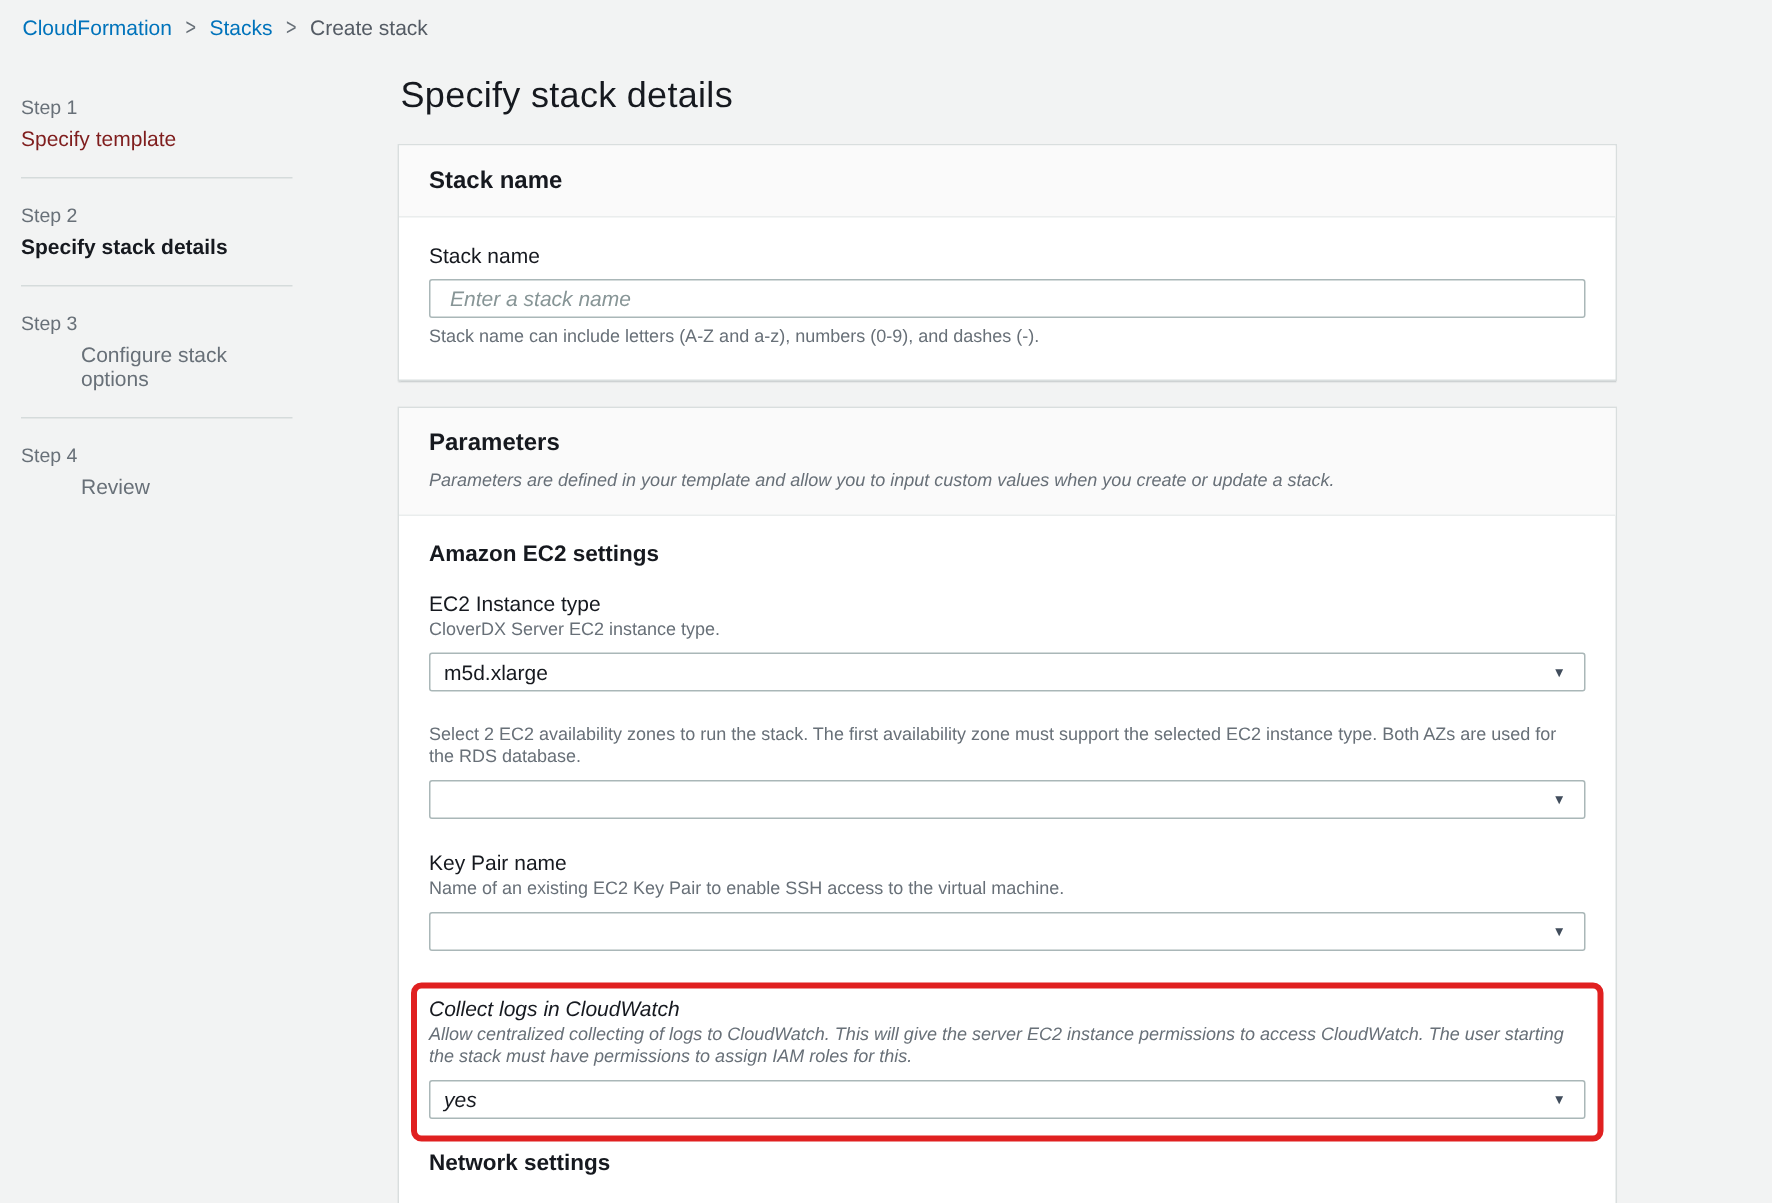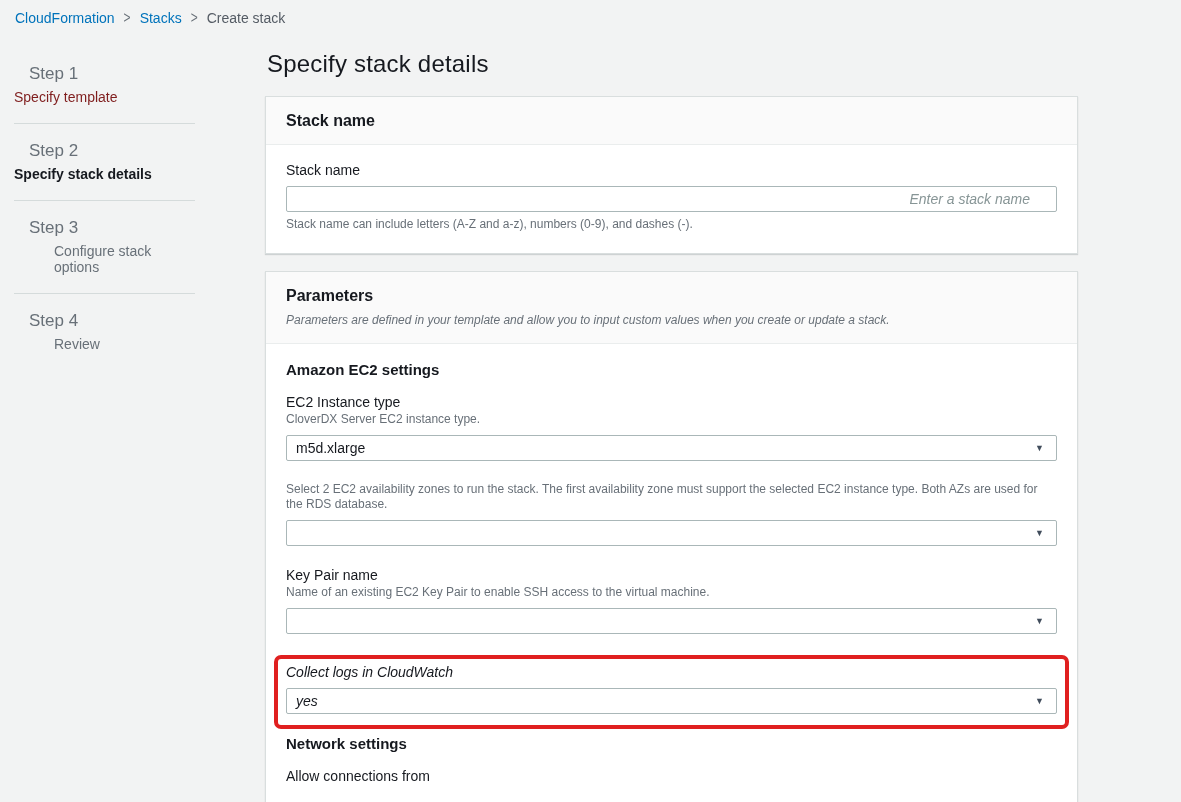--- a/index.html
+++ b/index.html
@@ -19,21 +19,21 @@
   .crumb-sep { color: #687078; font-size: 12px; margin: 0 9px; transform: scaleY(1.3); display: inline-block; }
   .crumb-current { color: #545b64; }
 
   
   .content { display: flex; padding: 0 14px; }
   .steps-nav { width: 181px; flex-shrink: 0; margin-top: 38px; }
   .main { margin-left: 70px; width: 902px; margin-top: 24px; }
 
   
   .step-block { padding: 0; }
-  .step-num { font-size: 17px; color: #687078; margin-bottom: 5px; margin-left: 15px; }
+  .step-num { font-size: 13px; color: #687078; margin-bottom: 5px; }
   .step-label { font-size: 14px; }
   .step-label.link { color: #7f1d1d; cursor: pointer; }
   .step-label.current { color: #16191f; font-weight: bold; }
   .step-label.disabled { color: #687078; margin-left: 40px; }
   .step-divider { border: none; border-top: 1px solid #d5dbdb; margin: 18px 0 17px 0; }
 
   
   h1.page-title { font-size: 24px; font-weight: 500; color: #16191f; margin: 0 0 18px 2px; letter-spacing: 0.2px; }
 
   
@@ -56,28 +56,27 @@
   .field-group { margin-bottom: 21px; }
   .field-group:last-child { margin-bottom: 0; }
   .field-label { font-size: 14px; color: #16191f; margin-bottom: 2px; }
   .field-desc { font-size: 12px; color: #687078; line-height: 1.25; margin-bottom: 6px; }
   .text-input {
     width: 100%;
     height: 26px;
     border: 1px solid #aab7b8;
     border-radius: 2px;
     background: #fff;
-    padding: 2px 26px;
+    padding: 2px 13px;
     font-size: 14px;
     font-family: "Liberation Sans", sans-serif;
     color: #16191f;
     outline: none;
     display: block;
     margin-top: 8px;
-    text-align: right;
   }
   .text-input::placeholder { color: #879596; font-style: italic; }
   .select-box {
     width: 100%;
     height: 26px;
     border: 1px solid #aab7b8;
     border-radius: 2px;
     background: #fff;
     padding: 0 12px 0 9px;
     font-size: 14px;
@@ -187,20 +186,21 @@
             <div class="field-desc">Name of an existing EC2 Key Pair to enable SSH access to the virtual machine.</div>
             <div class="select-box">
               <span></span>
               <span class="select-arrow">▼</span>
             </div>
           </div>
 
           <div class="highlight-box">
             <div class="field-group">
               <div class="field-label">Collect logs in CloudWatch</div>
+              <div class="field-desc">Allow centralized collecting of logs to CloudWatch. This will give the server EC2 instance permissions to access CloudWatch. The user starting the stack must have permissions to assign IAM roles for this.</div>
               <div class="select-box">
                 <span>yes</span>
                 <span class="select-arrow">▼</span>
               </div>
             </div>
           </div>
 
           <div class="subsection-title network">Network settings</div>
 
           <div class="field-group">

